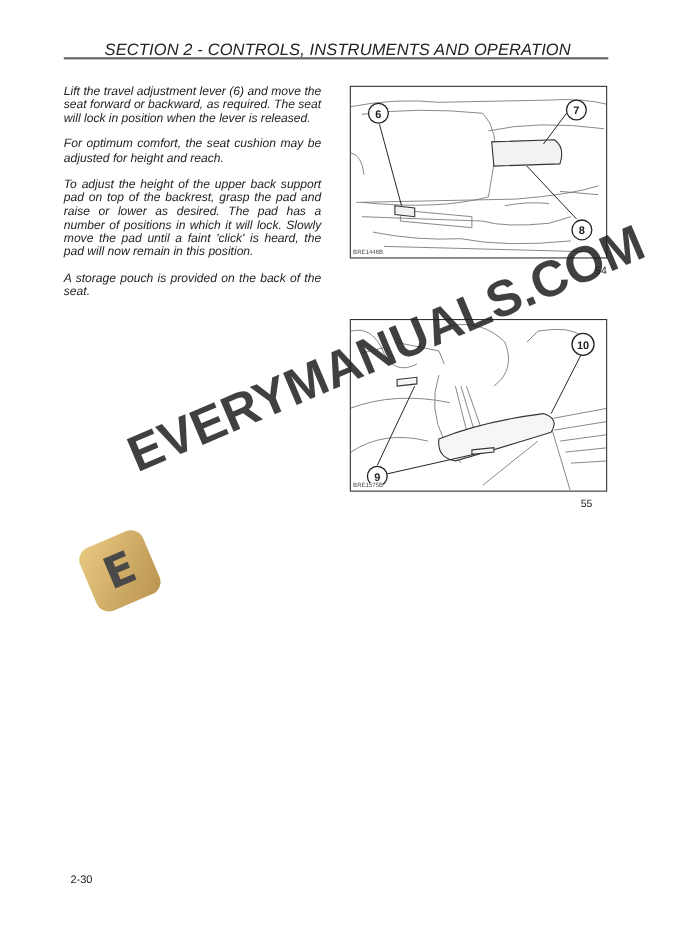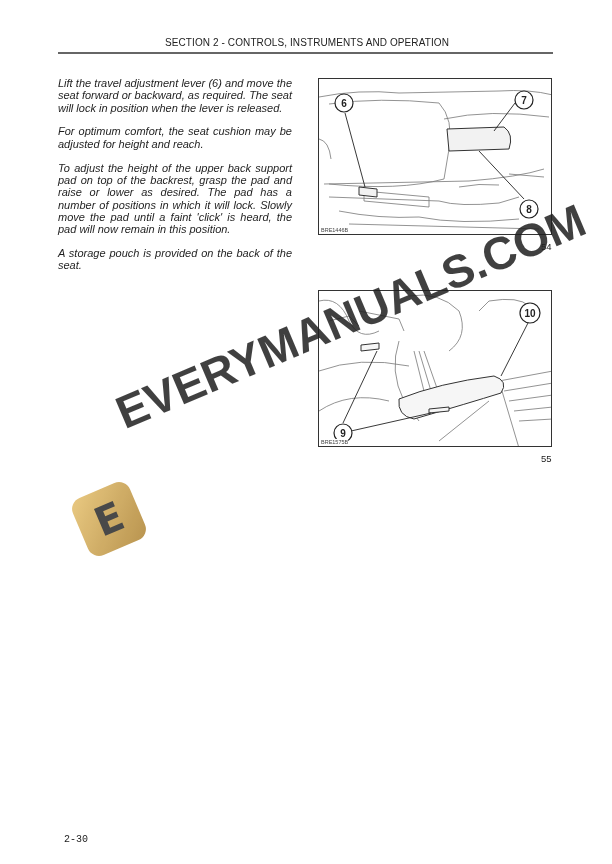--- a/index.html
+++ b/index.html
@@ -1,29 +1,29 @@
 <!DOCTYPE html>
 <html><head>
 <meta charset="utf-8">
 <style>
   html, body { margin:0; padding:0; background:#ffffff; }
   body { width:612px; height:864px; position:relative; overflow:hidden;
          font-family:"Liberation Sans", sans-serif; color:#1a1a1a; }
   .header { position:absolute; left:62px; top:37px; width:490px; text-align:center;
-            font-size:10px; letter-spacing:0.1px; color:#222; }
+            font-size:15px; font-style:italic; letter-spacing:0.1px; color:#222; }
   .header-rule { position:absolute; left:58px; top:52px; width:495px; height:2px; background:#666; }
   .col { position:absolute; left:58px; top:77px; width:234px; }
   .para { font-size:11px; line-height:12.3px; text-align:justify; margin:0 0 11.6px 0; color:#1e1e1e;font-style:italic; }
   .fig { position:absolute; left:318px; width:234px; height:157px; border:1.3px solid #333; background:#fff; box-sizing:border-box; overflow:hidden; }
   .fig1 { top:78px; }
   .fig2 { top:290px; }
   .fig svg { position:absolute; left:0; top:0; }
   .fig-code { position:absolute; left:2px; bottom:1px; font-size:5.5px; color:#444; background:#fff; }
   .fig-num { position:absolute; font-size:9.5px; color:#222; }
-  .footer { position:absolute; left:64px; top:834px; font-size:10px; color:#222;font-family:Liberation Mono, monospace; }
+  .footer { position:absolute; left:64px; top:795px; font-size:10px; color:#222; }
   .wm-text { position:absolute; left:108px; top:390px; font-size:46px; font-weight:bold; color:rgba(30,30,30,0.85);
              transform:rotate(-23deg); transform-origin:left top; letter-spacing:0px; white-space:nowrap; }
   .wm-logo { position:absolute; left:78px; top:488px; width:62px; height:62px; border-radius:12px;
              background:linear-gradient(135deg,#e8c577,#b38b40); transform:rotate(-23deg); opacity:0.92;
              display:flex; align-items:center; justify-content:center; }
   .wm-logo span { font-size:40px; font-weight:bold; color:#3a3a3a; font-family:"DejaVu Sans", sans-serif; }
 </style>
 </head>
 <body>
 
@@ -112,20 +112,20 @@
       <circle cx="24" cy="142" r="9"></circle>
       <circle cx="211" cy="22" r="10"></circle>
     </g>
     <g font-family="Liberation Sans, sans-serif" font-size="10" font-weight="bold" text-anchor="middle" fill="#222">
       <text x="24" y="146">9</text>
       <text x="211" y="26">10</text>
     </g>
   </svg>
   <div class="fig-code">BRE1575B</div>
 </div>
-<div class="fig-num" style="left:541px; top:453px;text-align:right;">55</div>
+<div class="fig-num" style="left:528px; top:453px;text-align:right;">55</div>
 
 <div class="wm-text">EVERYMANUALS.COM</div>
 <div class="wm-logo">
   <span>E</span>
 </div>
 
 <div class="footer">2-30</div>
 
 </body></html>

